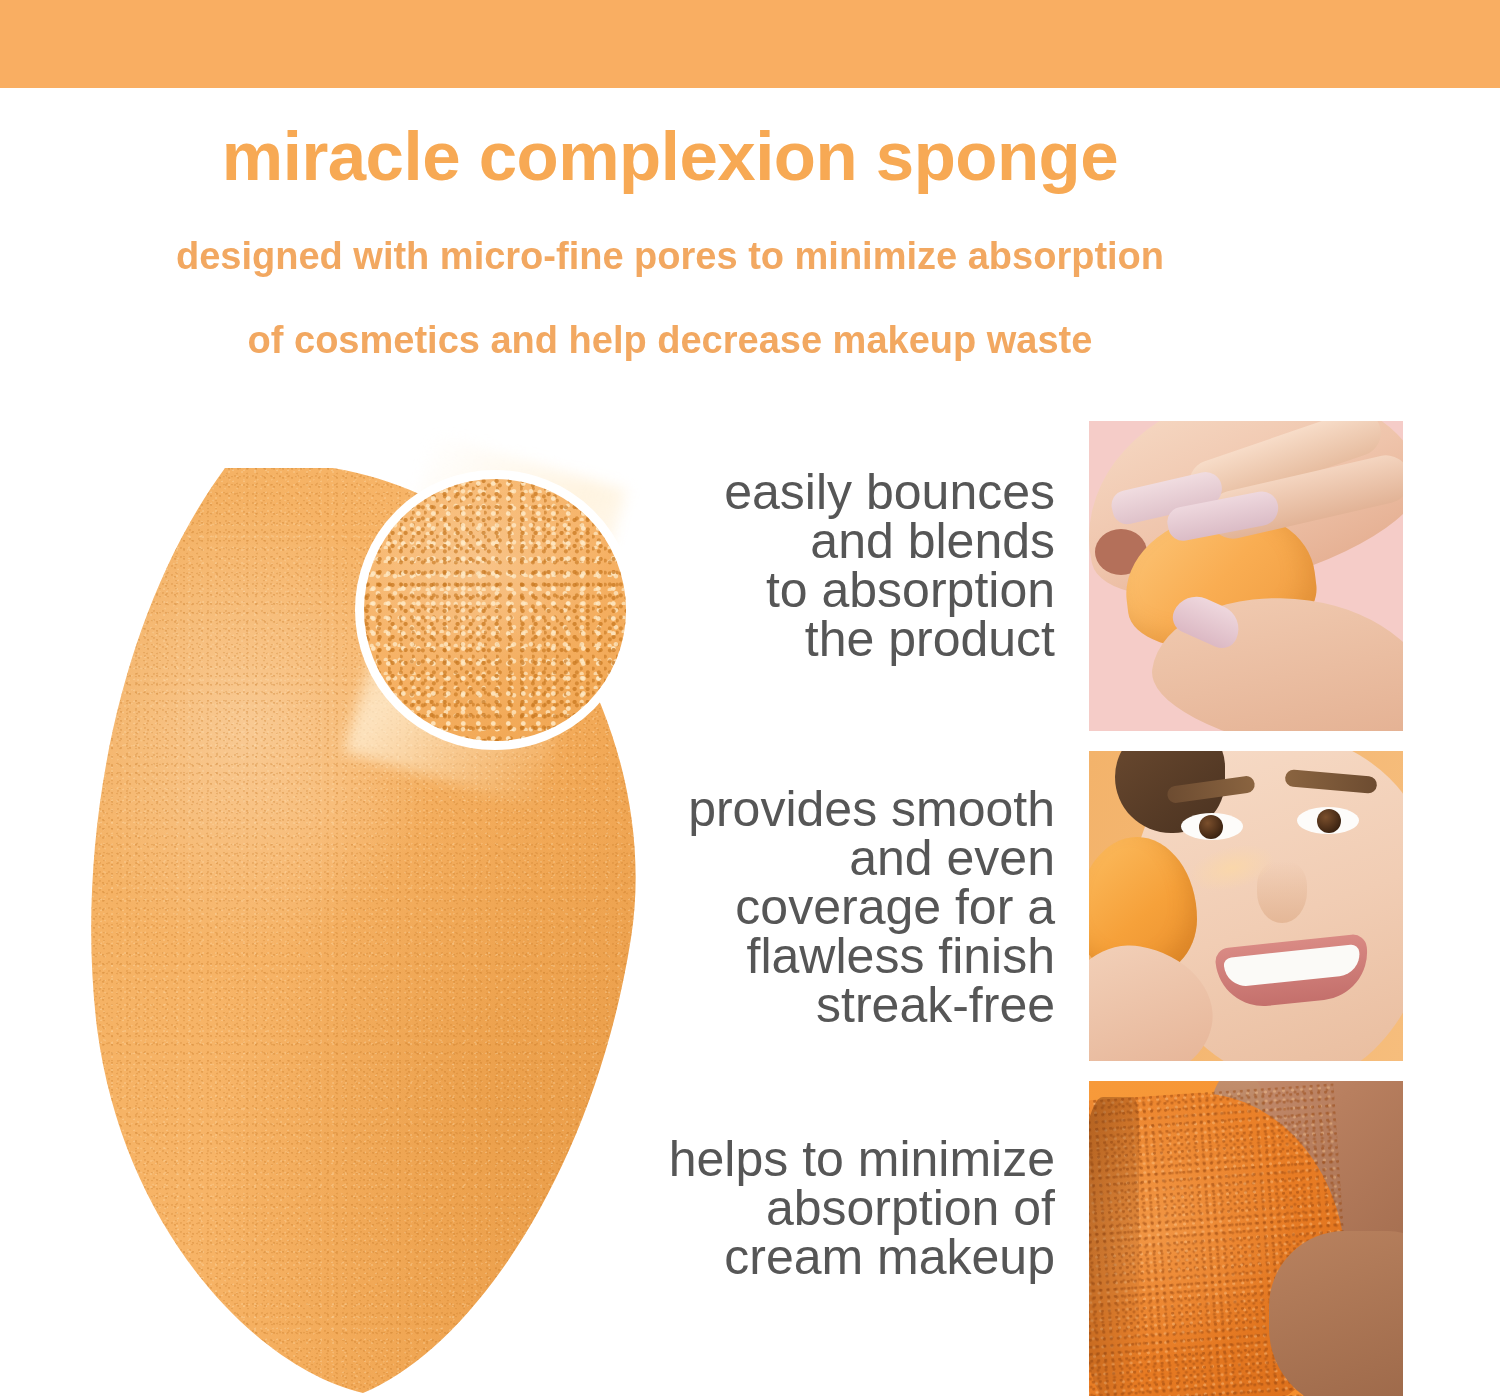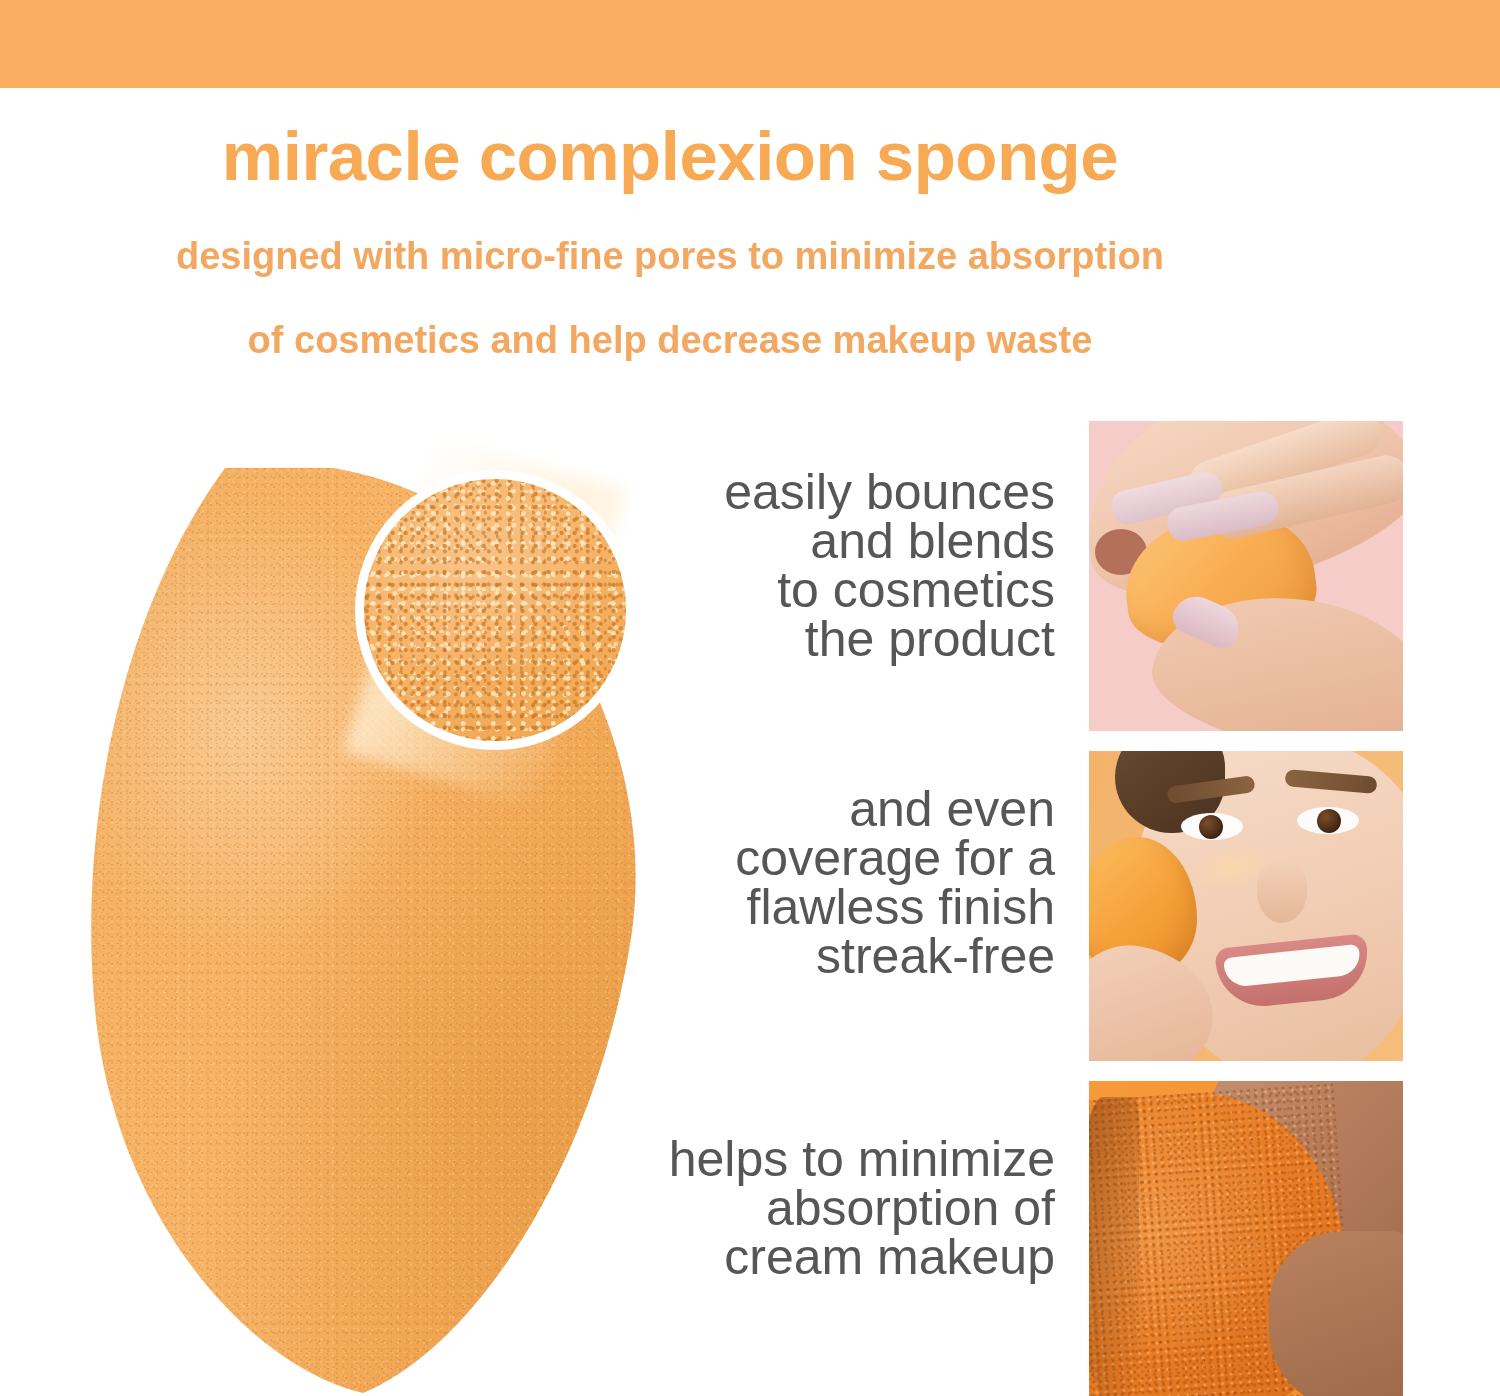--- a/index.html
+++ b/index.html
@@ -371,25 +371,26 @@
     <div class="magnifier">
       <div class="magnifier-pores"></div>
     </div>
   </div>
 
   <div class="benefits">
 
     <div class="benefit benefit-1">
       <span class="line">easily bounces</span>
       <span class="line">and blends</span>
-      <span class="line">to cosmetics</span>
+      <span class="line">to absorption</span>
       <span class="line">the product</span>
     </div>
 
     <div class="benefit benefit-2">
+      <span class="line">provides smooth</span>
       <span class="line">and even</span>
       <span class="line">coverage for a</span>
       <span class="line">flawless finish</span>
       <span class="line">streak-free</span>
     </div>
 
     <div class="benefit benefit-3">
       <span class="line">helps to minimize</span>
       <span class="line">absorption of</span>
       <span class="line">cream makeup</span>

